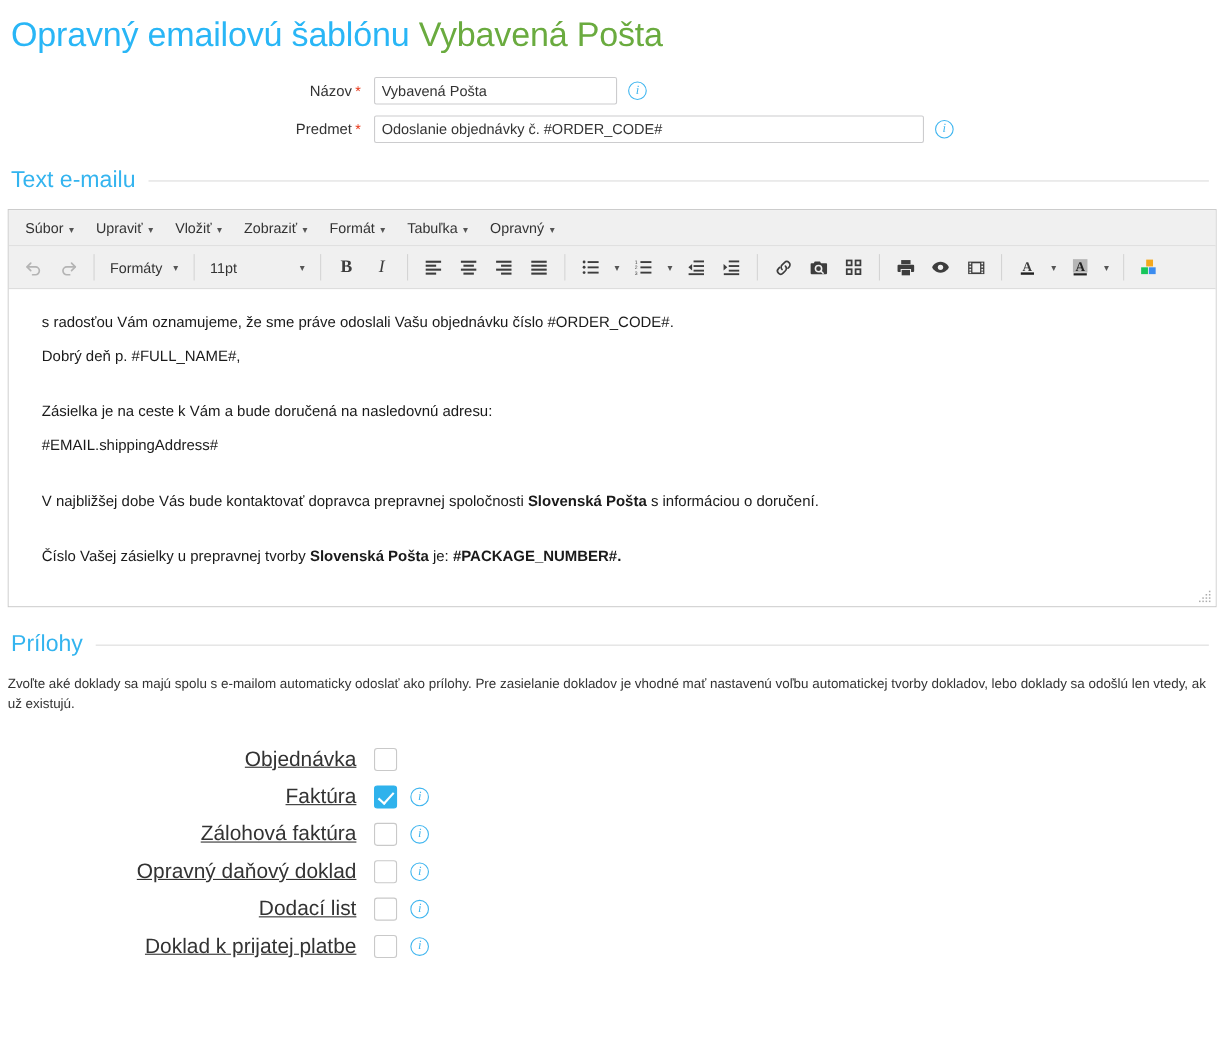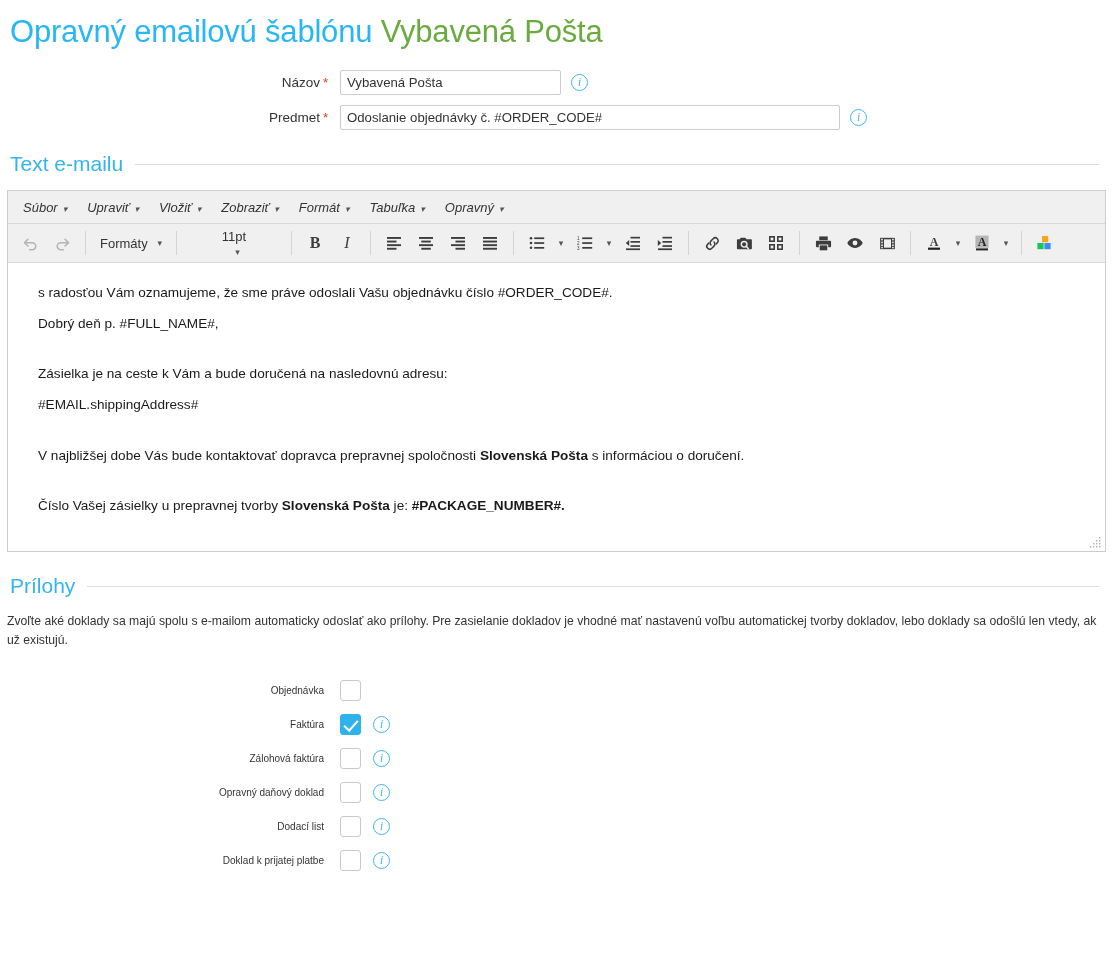--- a/index.html
+++ b/index.html
@@ -106,21 +106,20 @@
     padding-left: 6px;
   }
   .mce-menuitem {
     font-size: 13px;
     color: #333;
     padding: 4px 9px;
     margin-right: 2px;
     cursor: pointer;
     white-space: nowrap;
     border-radius: 2px;
-    font-style: italic;
   }
   .mce-menuitem .caret { margin-left: 5px; font-size: 9px; color: #555; }
 
   .mce-toolbar {
     display: flex;
     align-items: center;
     height: 39px;
     background: #f0f0f0;
     border-bottom: 1px solid #d9d9d9;
     padding-left: 6px;
@@ -149,21 +148,21 @@
     justify-content: space-between;
     height: 28px;
     padding: 0 7px;
     font-size: 13px;
     color: #333;
     cursor: pointer;
     white-space: nowrap;
   }
   .tb-select .caret { font-size: 9px; color: #555; margin-left: 7px; }
   .sel-formats { min-width: 76px; }
-  .sel-size { width: 100px; flex-direction: column; }
+  .sel-size { width: 100px; }
   .tb-btn.bold   { font-weight: bold; font-family: "Liberation Serif", serif; font-size: 16px; }
   .tb-btn.italic { font-style: italic; font-family: "Liberation Serif", serif; font-size: 16px; }
 
   .mce-content {
     background: #ffffff;
     height: 288px;
     padding: 20px 0 0 30px;
     position: relative;
     font-size: 13.6px;
     line-height: 1.52;
@@ -189,23 +188,24 @@
   .checks { margin-top: 24px; }
   .check-row {
     display: flex;
     align-items: center;
     height: 34px;
   }
   .check-label {
     width: 340px;
     text-align: right;
     padding-right: 16px;
-    font-size: 10px;
+    font-size: 19px;
     color: #333;
     white-space: nowrap;
+    text-decoration: underline;
   }
   .cbox {
     width: 21px; height: 21px;
     border: 1px solid #c9c9c9;
     border-radius: 3px;
     background: #fff;
     flex: none;
     cursor: pointer;
     position: relative;
   }

